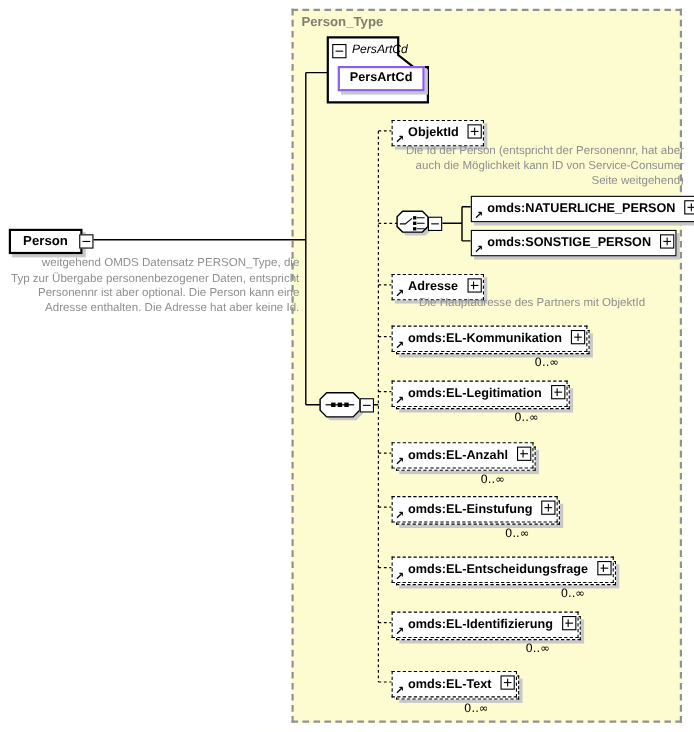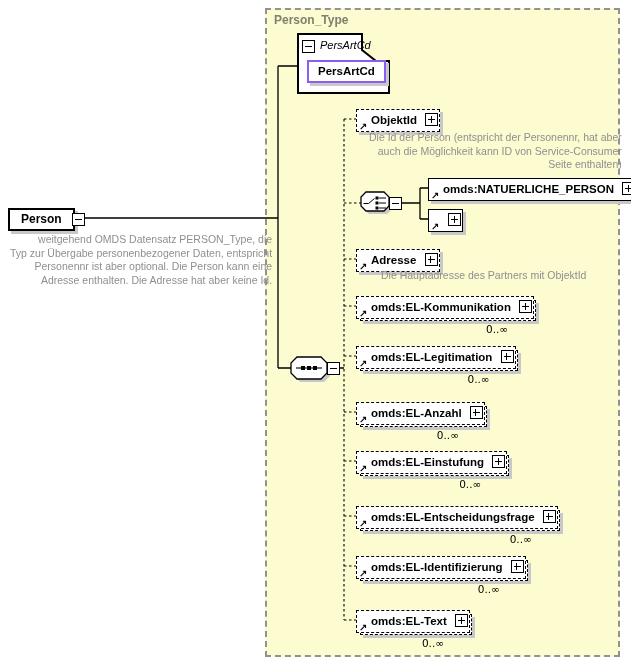--- a/index.html
+++ b/index.html
@@ -117,33 +117,34 @@
 <div class="row" style="left:356px; top:109px;">
   <span class="xbox single">
     <span class="ref-arrow">↗</span>
     <span>ObjektId</span>
     <span class="pm plus"></span>
   </span>
 </div>
 <div class="desc" style="left:369px; top:131px;">
   <div>Die Id der Person (entspricht der Personennr, hat aber</div>
   <div>auch die Möglichkeit kann ID von Service-Consumer</div>
-  <div>Seite enthalten)</div>
+  <div>Seite weitgehend)</div>
 </div>
 
 <div class="row" style="left:428px; top:178px;">
   <span class="xbox solid">
     <span class="ref-arrow">↗</span>
     <span>omds:NATUERLICHE_PERSON</span>
     <span class="pm plus"></span>
   </span>
 </div>
 <div class="row" style="left:428px; top:209px;">
   <span class="xbox solid">
     <span class="ref-arrow">↗</span>
+    <span>omds:SONSTIGE_PERSON</span>
     <span class="pm plus"></span>
   </span>
 </div>
 
 <div class="row" style="left:356px; top:249px;">
   <span class="xbox single">
     <span class="ref-arrow">↗</span>
     <span>Adresse</span>
     <span class="pm plus"></span>
   </span>

